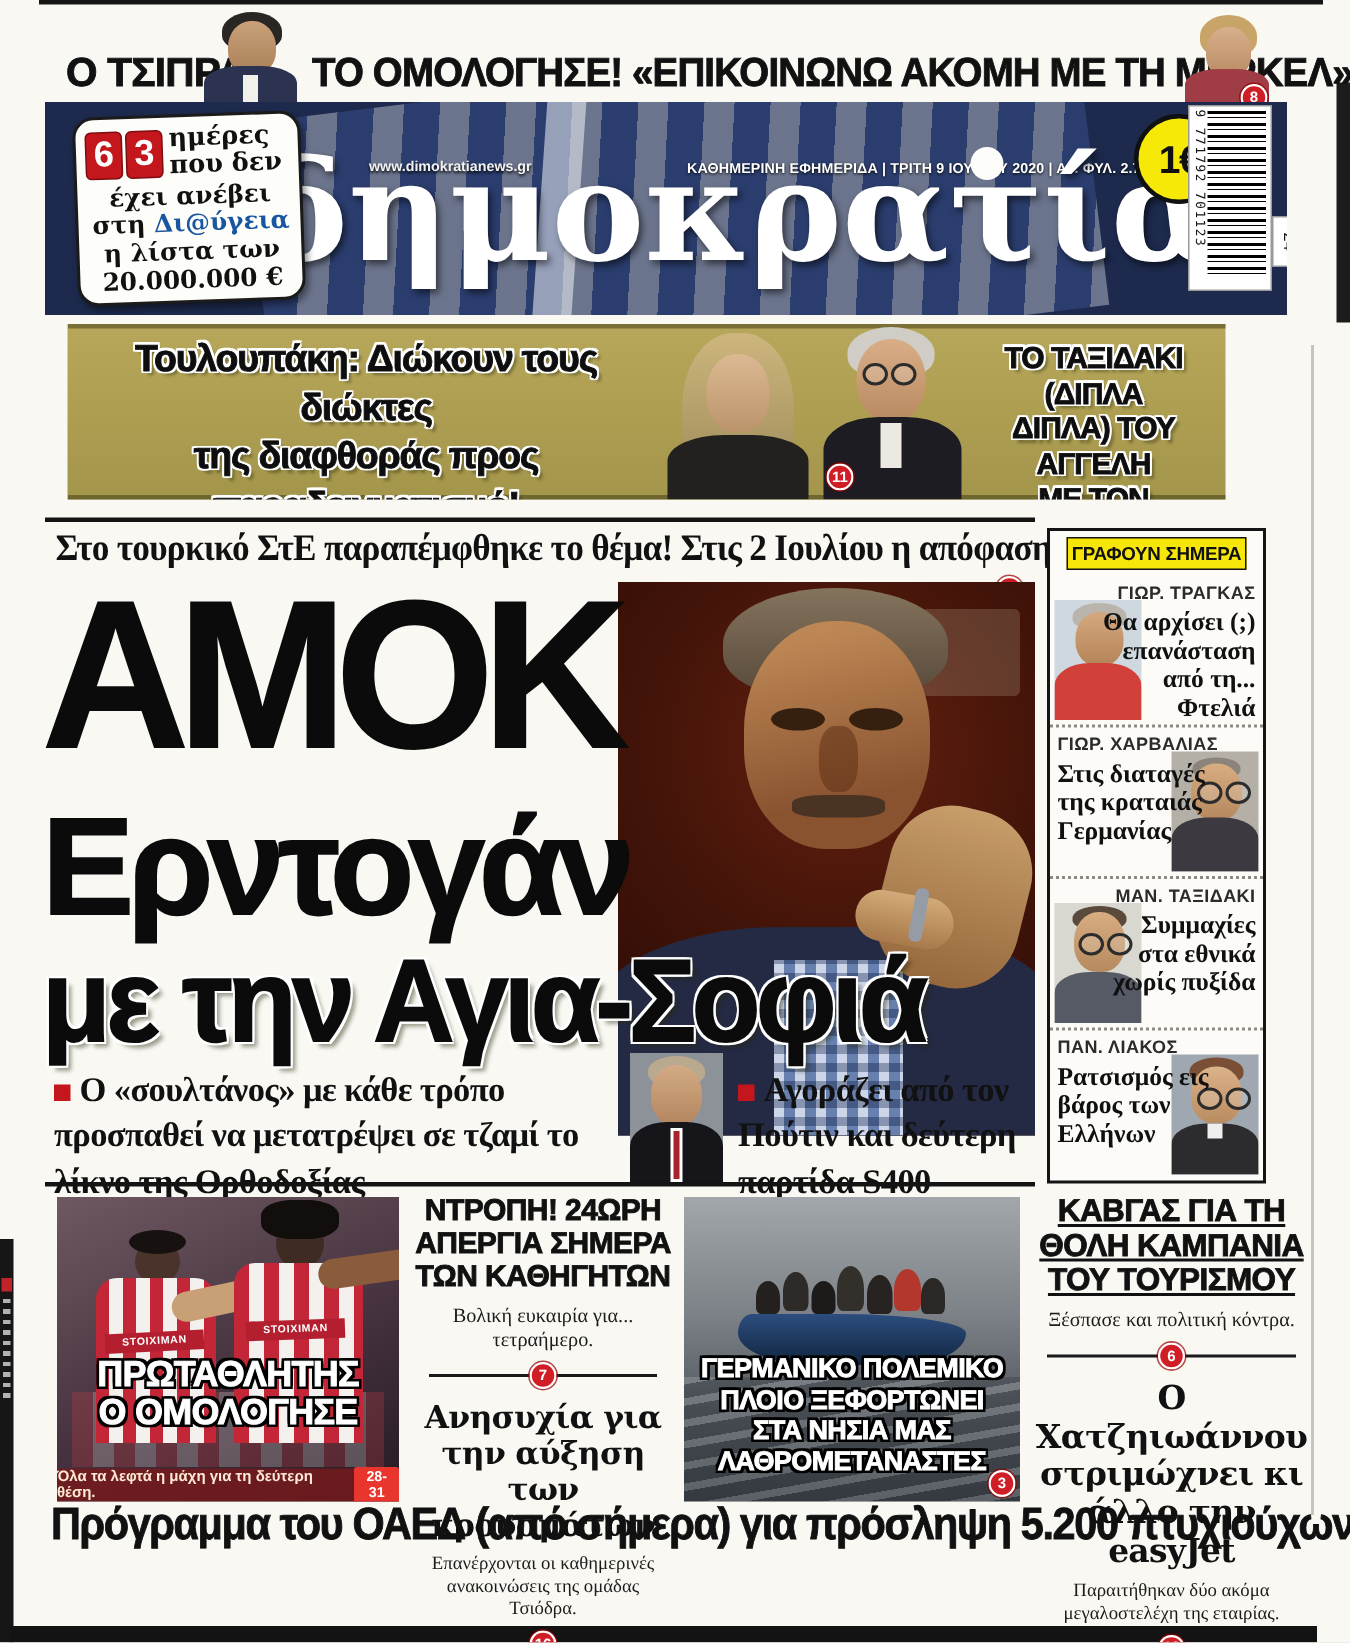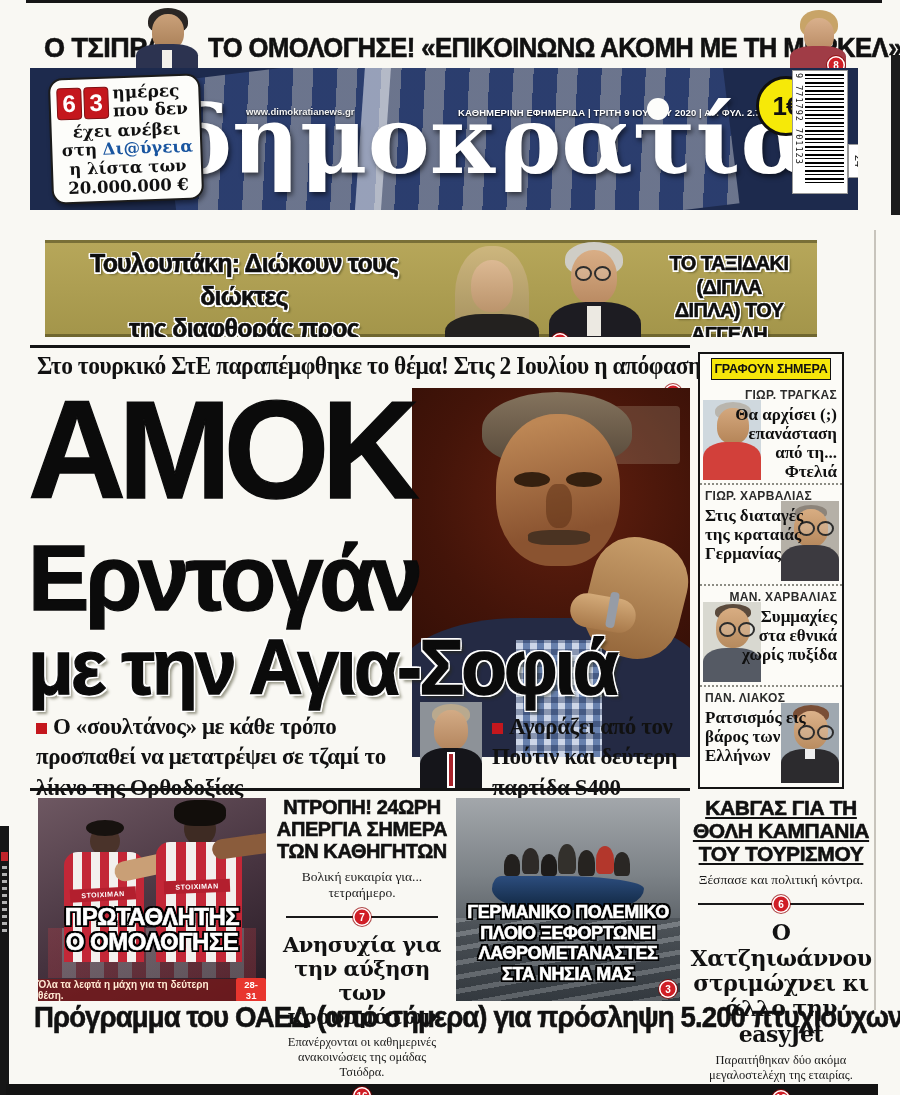--- a/index.html
+++ b/index.html
@@ -105,21 +105,21 @@
 
     <div class="abs" style="left:762px;top:2px;width:54px;height:122px;background:#fff;border:1px solid #999;display:flex;">
       <div style="writing-mode:vertical-rl;font:400 8.5px 'DejaVu Sans Mono',monospace;color:#111;padding:2px 0 0 1px;letter-spacing:1px;">9 771792 701123</div>
       <div style="flex:1;margin:3px 3px 10px 1px;background:repeating-linear-gradient(180deg,#000 0 2px,#fff 2px 4px,#000 4px 5px,#fff 5px 8px);"></div>
     </div>
     <div class="abs" style="left:818px;top:76px;width:20px;height:32px;background:#fff;border:1px solid #999;display:flex;align-items:center;justify-content:center;">
       <span style="writing-mode:vertical-rl;font:400 11px 'Liberation Sans',sans-serif;">24</span>
     </div>
   </div>
 
-  <div class="abs" style="left:45px;top:240px;width:772px;height:97px;background:linear-gradient(#b7a75a,#a3954a);
+  <div class="abs" style="left:45px;top:216px;width:772px;height:117px;background:linear-gradient(#b7a75a,#a3954a);
               box-shadow:inset 0 3px 0 rgba(60,55,20,.5),inset 0 -3px 0 rgba(60,55,20,.5);overflow:hidden;">
     <div class="abs outline-w-sm heavy-sm" style="left:4px;top:7px;width:390px;text-align:center;font:700 25px/1.3 'Liberation Sans',sans-serif;letter-spacing:-0.8px;color:#0e0e0e;">
       <div>Τουλουπάκη: Διώκουν τους διώκτες</div>
       <div>της διαφθοράς προς παραδειγματισμό!</div>
 
     </div>
     <div class="shot" style="left:392px;top:0;width:110px;height:117px;">
       <div class="hair" style="left:18px;top:6px;width:74px;height:104px;background:linear-gradient(#cdb67e,#9d8a58);border-radius:46% 46% 20% 20%;"></div>
       <div class="face" style="left:34px;top:20px;width:42px;height:52px;background:linear-gradient(#dcb993,#bb946c);"></div>
       <div class="body" style="left:8px;top:74px;width:94px;height:43px;background:#23211f;"></div>
@@ -215,21 +215,21 @@
     <div class="colentry">
       <div class="shot" style="left:3px;top:16px;width:58px;height:80px;background:#d8d8d0;">
         <div class="hair" style="left:12px;top:2px;width:36px;height:16px;background:#5a4a3c;"></div>
         <div class="face" style="left:13px;top:6px;width:34px;height:40px;background:linear-gradient(#d8ad82,#b68a5e);"></div>
         <div class="glasses" style="left:16px;top:20px;">
             <i></i>
             <i></i>
           </div>
         <div class="body" style="left:0;top:46px;width:58px;height:34px;background:#555a64;"></div>
       </div>
-      <div class="colname" style="text-align:right;">ΜΑΝ. ΧΑΡΒΑΛΙΑΣ</div>
+      <div class="colname" style="text-align:right;">ΜΑΝ. ΤΑΞΙΔΑΚΙ</div>
       <div class="coltitle" style="text-align:right;margin-left:28px;margin-top:3px;">Συμμαχίες στα εθνικά χωρίς πυξίδα</div>
     </div>
 
     <div class="colentry" style="border-bottom:none;">
       <div class="shot" style="right:3px;top:16px;width:58px;height:80px;background:#9fa8b0;">
         <div class="hair" style="left:12px;top:2px;width:36px;height:18px;background:#7a4f36;"></div>
         <div class="face" style="left:13px;top:8px;width:34px;height:38px;background:linear-gradient(#dcb28a,#b98c60);"></div>
         <div class="glasses" style="left:17px;top:22px;">
             <i></i>
             <i></i>
@@ -293,22 +293,22 @@
       <span style="position:absolute;left:20px;top:6px;width:17px;height:26px;border-radius:50% 50% 20% 20%;background:#2e2a28;"></span>
       <span style="position:absolute;left:39px;top:12px;width:16px;height:22px;border-radius:50% 50% 20% 20%;background:#1d1b1a;"></span>
       <span style="position:absolute;left:56px;top:2px;width:18px;height:30px;border-radius:50% 50% 20% 20%;background:#33302c;"></span>
       <span style="position:absolute;left:76px;top:8px;width:17px;height:26px;border-radius:50% 50% 20% 20%;background:#262320;"></span>
       <span style="position:absolute;left:94px;top:4px;width:18px;height:28px;border-radius:50% 50% 20% 20%;background:#b3372c;"></span>
       <span style="position:absolute;left:112px;top:10px;width:16px;height:24px;border-radius:50% 50% 20% 20%;background:#2a2724;"></span>
     </div>
     <div class="abs outline-b heavy-sm" style="left:0;top:104px;width:224px;text-align:center;font:700 18px/1.14 'Liberation Sans',sans-serif;letter-spacing:-0.4px;">
       <div>ΓΕΡΜΑΝΙΚΟ ΠΟΛΕΜΙΚΟ</div>
       <div>ΠΛΟΙΟ ΞΕΦΟΡΤΩΝΕΙ</div>
+      <div>ΣΤΑ ΝΗΣΙΑ ΜΑΣ</div>
       <div>ΛΑΘΡΟΜΕΤΑΝΑΣΤΕΣ</div>
-      <div>ΣΤΑ ΝΗΣΙΑ ΜΑΣ</div>
     </div>
     <span class="ref abs" style="right:3px;bottom:3px;">3</span>
   </div>
 
   <div class="abs" style="left:688px;top:796px;width:186px;text-align:center;">
     <div class="condhead heavy-sm" style="font-size:21px;text-decoration:underline;">ΚΑΒΓΑΣ ΓΙΑ ΤΗ ΘΟΛΗ ΚΑΜΠΑΝΙΑ ΤΟΥ ΤΟΥΡΙΣΜΟΥ</div>
     <div class="subtext" style="margin-top:7px;">Ξέσπασε και πολιτική κόντρα.</div>
     <div class="divider">
         <span class="ref">6</span>
       </div>

